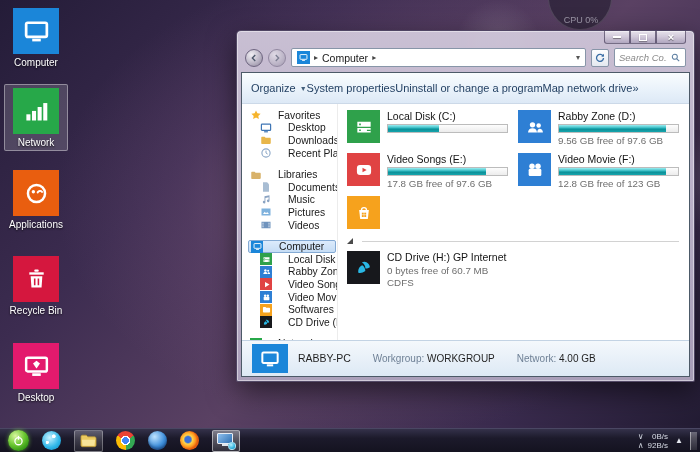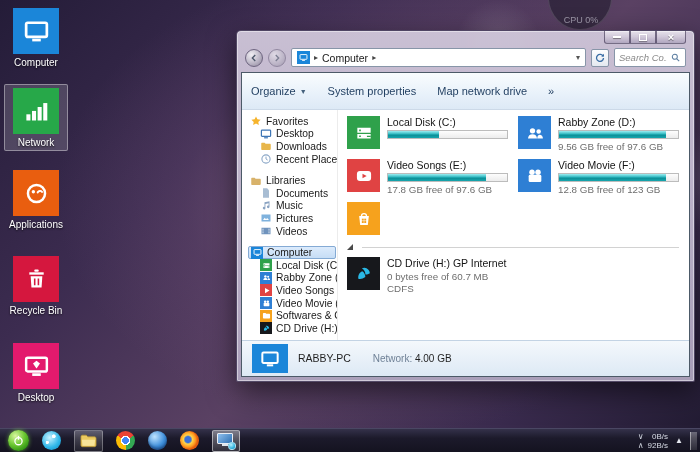--- a/index.html
+++ b/index.html
@@ -49,28 +49,28 @@
 .crumbsep{font-size:8px;color:#444}
 .addrdrop{margin-left:auto;font-size:8px;color:#555}
 .rbtn{width:18px;height:18px;flex:none;border:1px solid #8795a8;border-radius:2px;background:linear-gradient(#fdfdfe,#e4e9f0);
   display:flex;align-items:center;justify-content:center}
 .rbtn svg{width:12px;height:12px;color:#3b6ea5}
 .sbox{width:72px;height:19px;flex:none;background:#fff;border:1px solid #8795a8;border-radius:2px;
   display:flex;align-items:center;padding:0 4px;gap:3px}
 .sbox .ph{flex:1;font-size:9.5px;font-style:italic;color:#8a8a8a;white-space:nowrap;overflow:hidden}
 .sbox svg{width:11px;height:11px;color:#5b7da0;flex:none}
 .client{flex:1;display:flex;flex-direction:column;border:1px solid #4c5a68;background:#fff;min-height:0}
-.toolbar{height:37px;flex:none;display:flex;align-items:center;gap:21px;padding:0 9px;font-size:11px;color:#1e3c5f;
+.toolbar{height:31px;flex:none;display:flex;align-items:center;gap:0;padding:0 9px;font-size:11px;color:#1e3c5f;
   background:linear-gradient(#f9fcfe,#e8f1fa 60%,#dde9f6);border-bottom:1px solid #ccd9e8}
 .tbitem{display:flex;align-items:center;gap:4px;white-space:nowrap}
 .dd{font-size:7px;color:#44607c}
 .bodyrow{flex:1;display:flex;min-height:0}
 
 .side{width:96px;flex:none;padding:5px 0 0 6px;font-size:10.3px;border-right:1px solid #ececec;overflow:hidden}
-.srow{display:flex;align-items:center;gap:4px;height:12.6px;white-space:nowrap;padding-left:2px}
+.srow{display:flex;align-items:center;gap:16px;height:12.6px;white-space:nowrap;padding-left:2px}
 .srow.ind{padding-left:12px}
 .srow.sel{background:linear-gradient(#dcebfc,#c6ddf5);border:1px solid #84aad4;border-radius:2px;width:88px}
 .sgap{height:9px}
 .si{width:12px;height:12px;flex:none}
 .stile{width:12px;height:12px;flex:none;display:flex;align-items:center;justify-content:center;color:#fff}
 .stile svg{width:9px;height:9px}
 
 .main{flex:1;padding:6px 10px 0 9px;font-size:10.5px;min-width:0}
 .ghead{display:flex;align-items:center;gap:5px;color:#1d43a0;font-size:11px;margin:2px 0 7px}
 .tri{width:0;height:0;border-left:6px solid transparent;border-bottom:6px solid #4a4a4a;flex:none}
@@ -311,20 +311,23 @@
   <div class="client">
     <div class="toolbar">
       <span class="tbitem">
           <span>Organize</span>
           <span class="dd">▼</span>
         </span>
       <span class="tbitem">
           <span>System properties</span>
         </span>
       <span class="tbitem">
+          <span>Uninstall or change a program</span>
+        </span>
+      <span class="tbitem">
           <span>Map network drive</span>
         </span>
       <span class="tbitem">
           <span>»</span>
         </span>
 
     </div>
 
     <div class="bodyrow">
 
@@ -546,20 +549,21 @@
     </div>
 
     <div class="details">
       <div class="dptile">
           <svg class="g20">
             <use href="#i-monitor"></use>
           </svg>
         </div>
       <div class="dpgrid">
         <span class="pcname">RABBY-PC</span>
+        <span><span class="dlab">Workgroup:</span> <span class="dval">WORKGROUP</span></span>
         <span><span class="dlab">Network:</span> <span class="dval">4.00 GB</span></span>
         <span></span>
         <span></span>
       </div>
     </div>
   </div>
 </div>
 
 <div class="taskbar">
   <div class="orb">

